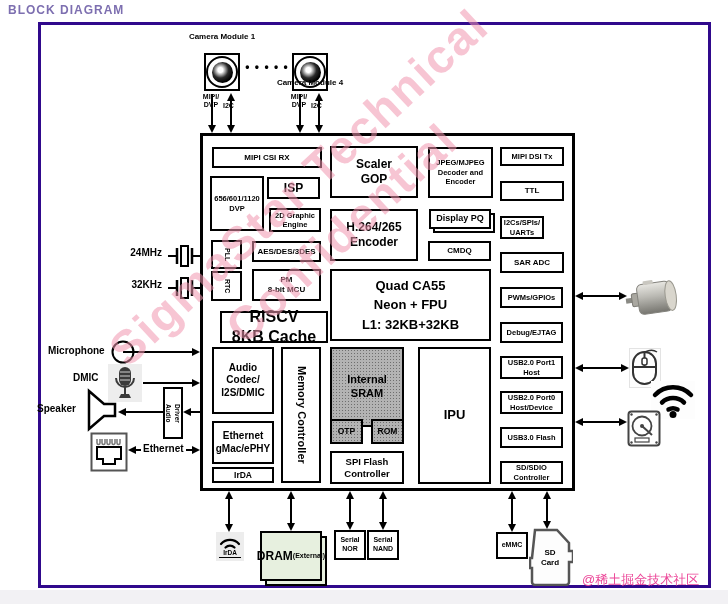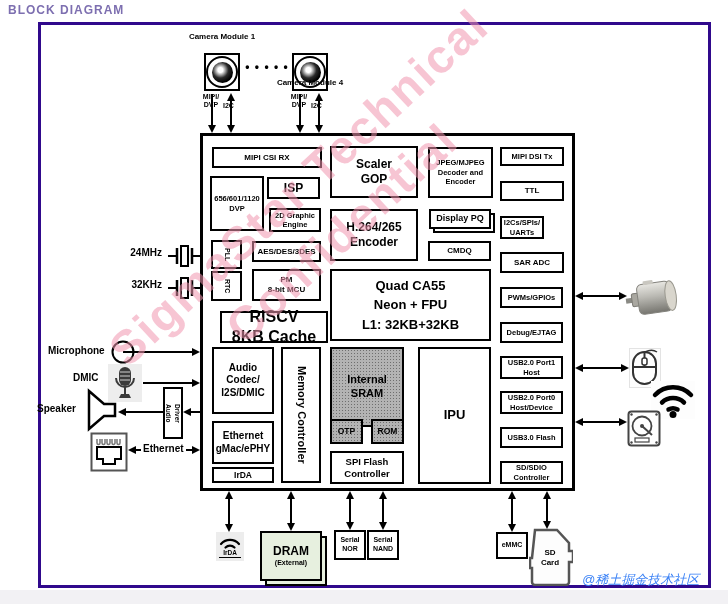--- a/index.html
+++ b/index.html
@@ -24,21 +24,21 @@
   .arr.v.hu::before{content:"";position:absolute;left:-5px;top:-8px;border-left:4px solid transparent;border-right:4px solid transparent;border-bottom:8px solid #000;}
   .arr.v.hd::after{content:"";position:absolute;left:-5px;bottom:-8px;border-left:4px solid transparent;border-right:4px solid transparent;border-top:8px solid #000;}
   .arr.h.hl::before{content:"";position:absolute;left:-8px;top:-5px;border-top:4px solid transparent;border-bottom:4px solid transparent;border-right:8px solid #000;}
   .arr.h.hr::after{content:"";position:absolute;right:-8px;top:-5px;border-top:4px solid transparent;border-bottom:4px solid transparent;border-left:8px solid #000;}
   .cam{position:absolute;width:36px;height:38px;border:2px solid #000;box-sizing:border-box;background:#fff;display:flex;align-items:center;justify-content:center;z-index:3;}
   .lensO{width:28px;height:28px;border:2px solid #000;border-radius:50%;background:#fff;display:flex;align-items:center;justify-content:center;}
   .lensI{width:21px;height:21px;border-radius:50%;background:radial-gradient(circle at 40% 38%, #ffffff 0 2.5px, #2a2a2a 8px, #000 70%);}
   .watermark{position:absolute;left:20px;top:-10px;width:600px;height:440px;display:flex;flex-direction:column;align-items:center;justify-content:center;
              transform:rotate(-43deg);z-index:50;pointer-events:none;font-size:47px;font-weight:bold;color:rgba(241,150,175,0.55);letter-spacing:2px;text-align:center;line-height:1.35;}
   .footerstrip{position:absolute;left:0;top:590px;width:728px;height:14px;background:#f2f1f4;z-index:0;}
-  .community{position:absolute;left:582px;top:571px;font-size:13px;color:#3b82f6;z-index:60;font-style:italic;}
+  .community{position:absolute;left:582px;top:571px;font-size:13px;color:#ec4899;z-index:60;}
   svg{display:block;}
 </style>
 </head>
 <body>
 
 <div id="canvas">
   <div class="footerstrip"></div>
   <div class="title">BLOCK DIAGRAM</div>
   <div class="frame"></div>
 
@@ -260,21 +260,21 @@
     <svg width="28" height="18" viewBox="0 0 28 18">
         <g stroke="#000" stroke-width="2.2" fill="none" stroke-linecap="round">
           <path d="M5,12 a12,12 0 0 1 18,0"></path>
           <path d="M9.5,15.5 a6.5,6.5 0 0 1 9,0"></path>
         </g>
       </svg>
     <div class="lbl" style="left:3px;top:17px;width:22px;text-align:center;font-size:6.5px;border-bottom:1px solid #000;">IrDA</div>
   </div>
 
   <div class="arr v hu hd" style="left:290px;top:499px;height:24px;"></div>
-  <div class="blk dram" style="left:260px;top:531px;width:62px;height:50px;flex-direction:column;z-index:5;">
+  <div class="blk dram" style="left:260px;top:531px;width:62px;height:50px;flex-direction:row;z-index:5;">
     <div style="font-size:12px;">DRAM</div>
     <div style="font-size:7px;">(External)</div>
   </div>
 
   <div class="arr v hu hd" style="left:349px;top:499px;height:23px;"></div>
   <div class="blk" style="left:334px;top:530px;width:32px;height:30px;font-size:7px;">Serial
 NOR</div>
 
   <div class="arr v hu hd" style="left:382px;top:499px;height:23px;"></div>
   <div class="blk" style="left:367px;top:530px;width:32px;height:30px;font-size:7px;">Serial

